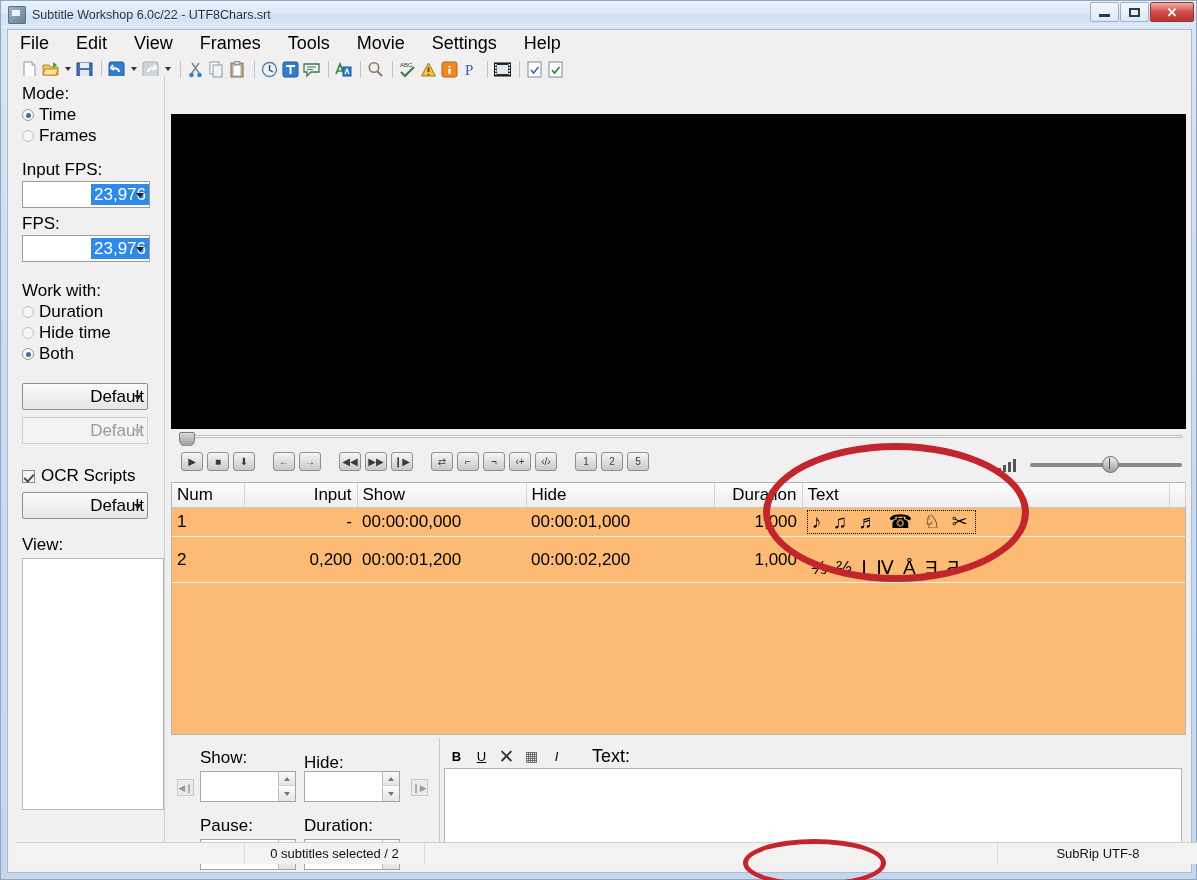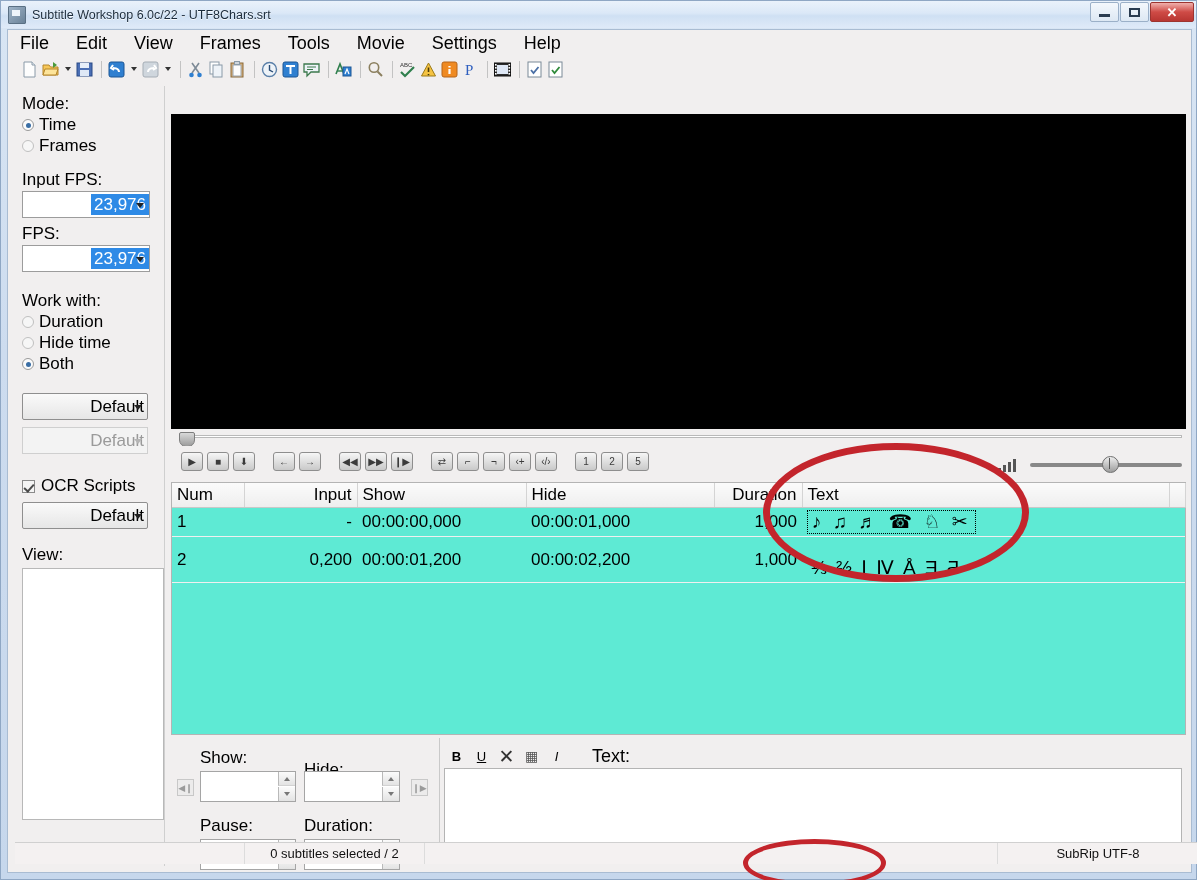--- a/index.html
+++ b/index.html
@@ -67,21 +67,21 @@
     position:absolute;left:0;top:27px;width:100%;height:24px;
     background:#f1efef;display:flex;align-items:center;padding-left:12px;box-sizing:border-box;
   }
   .tb{width:19px;height:19px;margin-right:2px;position:relative;display:inline-block;}
   .tb svg{display:block;}
   .tbsep{width:1px;height:17px;background:#c3c3c3;margin:0 5px;}
   .tbarrow{width:11px;height:19px;margin-right:2px;display:flex;align-items:center;justify-content:center;}
   .tbarrow:after{content:"";border-left:3.5px solid transparent;border-right:3.5px solid transparent;border-top:4px solid #333;display:block;}
   
   .leftpanel{
-    position:absolute;left:12px;top:56px;width:145px;height:780px;
+    position:absolute;left:12px;top:46px;width:145px;height:780px;
     background:#f1efef;border-right:1px solid #cfcfcf;box-sizing:border-box;
   }
   .lp-label{font-size:17px;color:#000;margin:0 0 1px 2px;white-space:nowrap;}
   .radio-row{display:flex;align-items:center;margin:1px 0 0 2px;}
   .radio{
     width:12px;height:12px;border-radius:50%;
     border:1px solid #9a9a9a;background:#fbfbfb;margin-right:5px;
     box-sizing:border-box;position:relative;flex:none;
   }
   .radio.on:after{
@@ -167,21 +167,21 @@
     background:#888;border-radius:2px;
   }
   .volthumb{
     position:absolute;left:72px;top:-7px;width:15px;height:15px;border-radius:50%;
     background:linear-gradient(180deg,#ededed,#9d9d9d);border:1px solid #6f6f6f;
   }
   .volthumb:after{content:"";position:absolute;left:6px;top:1px;width:1px;height:11px;background:#555;}
   
   .listwrap{
     position:absolute;left:163px;top:452px;width:1015px;height:253px;
-    background:#5eead4;border:1px solid #b4b4b4;box-sizing:border-box;
+    background:#fdba74;border:1px solid #b4b4b4;box-sizing:border-box;
   }
   table.sublist{border-collapse:collapse;width:100%;table-layout:fixed;}
   table.sublist th{
     background:linear-gradient(180deg,#fbfbfb,#eeeeee);
     border-right:1px solid #d4d4d4;border-bottom:1px solid #c8c8c8;
     font-size:17px;font-weight:normal;color:#000;text-align:left;
     padding:2px 5px;height:24px;box-sizing:border-box;
   }
   table.sublist th.r{text-align:right;}
   table.sublist td{
@@ -601,21 +601,21 @@
         <div class="sidebtn" style="left:240px;top:41px;">❙▶</div>
         <div class="circbtn" style="left:6px;top:109px;">◷</div>
         <div class="circbtn" style="left:240px;top:109px;">◷</div>
 
         <div class="tf-label" style="left:29px;top:10px;">Show:</div>
         <div class="spin" style="left:29px;top:33px;">
           <div class="up"></div>
           <div class="dn"></div>
         </div>
 
-        <div class="tf-label" style="left:133px;top:22px;">Hide:</div>
+        <div class="tf-label" style="left:133px;top:15px;">Hide:</div>
         <div class="spin" style="left:133px;top:33px;">
           <div class="up"></div>
           <div class="dn"></div>
         </div>
 
         <div class="tf-label" style="left:29px;top:78px;">Pause:</div>
         <div class="spin" style="left:29px;top:101px;">
           <div class="up"></div>
           <div class="dn"></div>
         </div>

